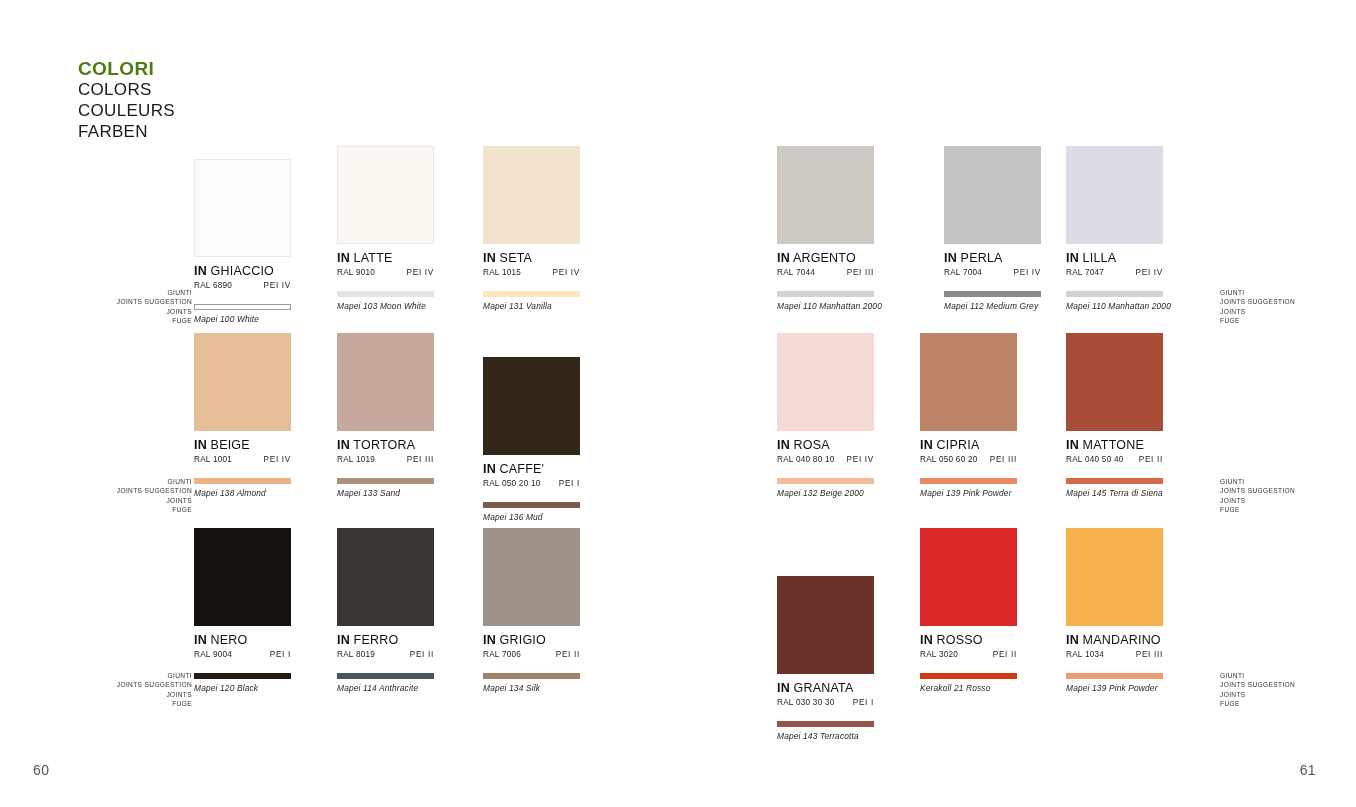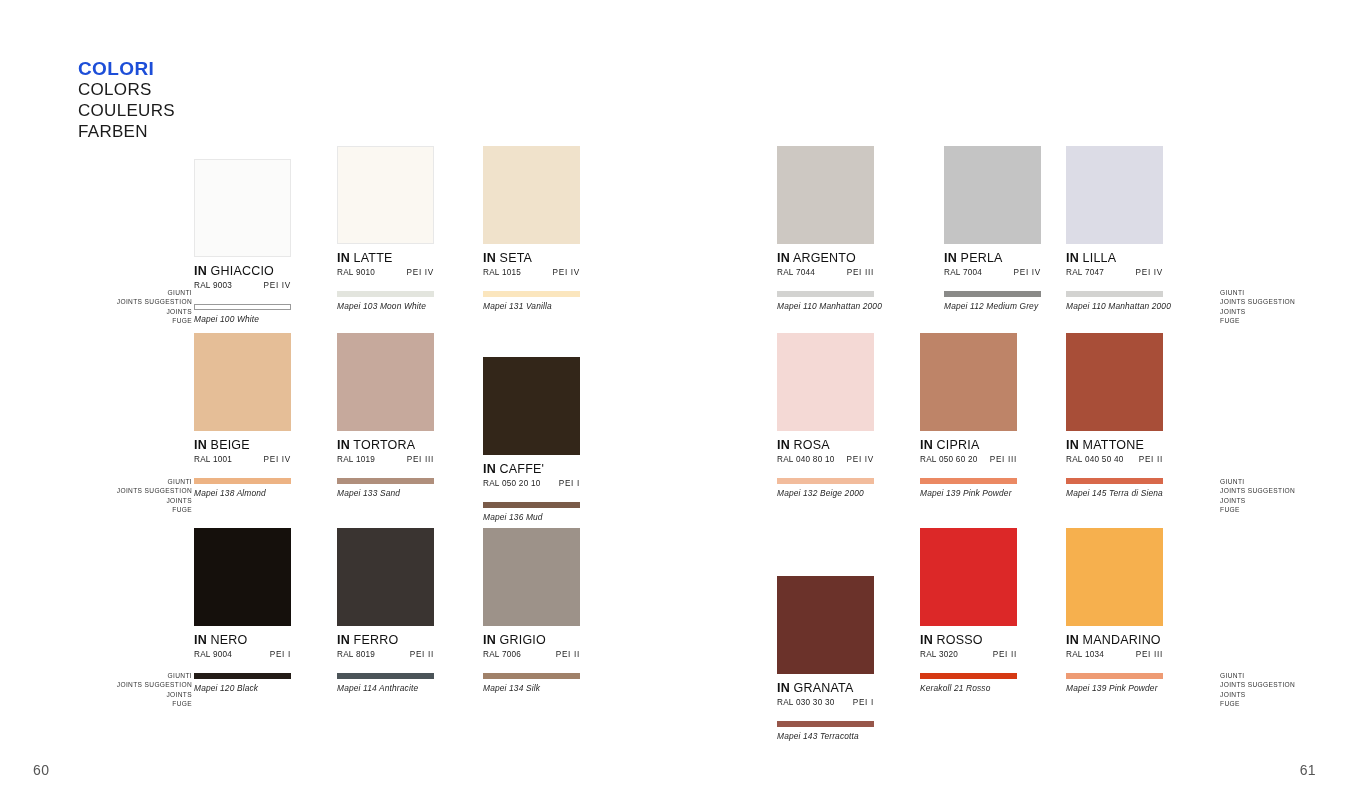--- a/index.html
+++ b/index.html
@@ -28,21 +28,21 @@
     font-weight: bold;
     letter-spacing: 0.5px;
     line-height: 1.08;
     color: #111;
   }
   #title-block .t-colori {
     font-size: 19px;
     font-weight: bold;
     letter-spacing: 0.4px;
     line-height: 1.18;
-    color: #1d4ed8;
+    color: #4d7c0f;
   }
   #title-block .t-sub {
     font-size: 17px;
     font-weight: normal;
     letter-spacing: 0.3px;
     line-height: 1.22;
     color: #1a1a1a;
   }
 
   .swatch-cell {
@@ -135,21 +135,21 @@
   <div class="t-sub">COLORS</div>
   <div class="t-sub">COULEURS</div>
   <div class="t-sub">FARBEN</div>
 </div>
 
 <div id="swatch-grid">
     <div class="swatch-cell" style="left: 194px; top: 159px;">
       <div class="swatch outlined" style="background: rgb(251, 251, 250);"></div>
       <div class="name-line"><span class="pfx">IN</span> <span class="nm">GHIACCIO</span></div>
       <div class="spec-line">
-        <span class="ral">RAL 9003</span>
+        <span class="ral">RAL 6890</span>
         <span class="pei">PEI  IV</span>
       </div>
       <div class="grout-bar outlined" style="background: rgb(255, 255, 255);"></div>
       <div class="grout-label">Mapei 100 White</div>
     </div>
     <div class="swatch-cell" style="left: 337px; top: 146px;">
       <div class="swatch outlined" style="background: rgb(251, 248, 242);"></div>
       <div class="name-line"><span class="pfx">IN</span> <span class="nm">LATTE</span></div>
       <div class="spec-line">
         <span class="ral">RAL 9010</span>

